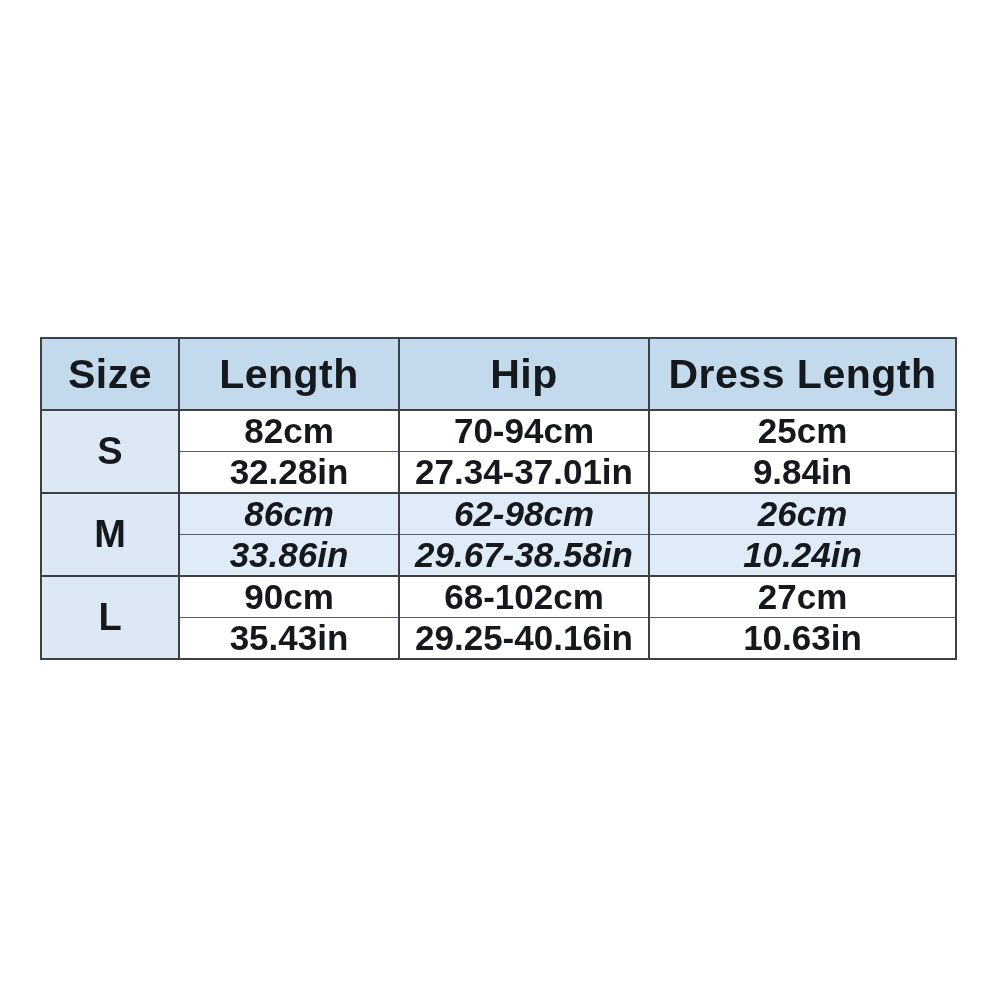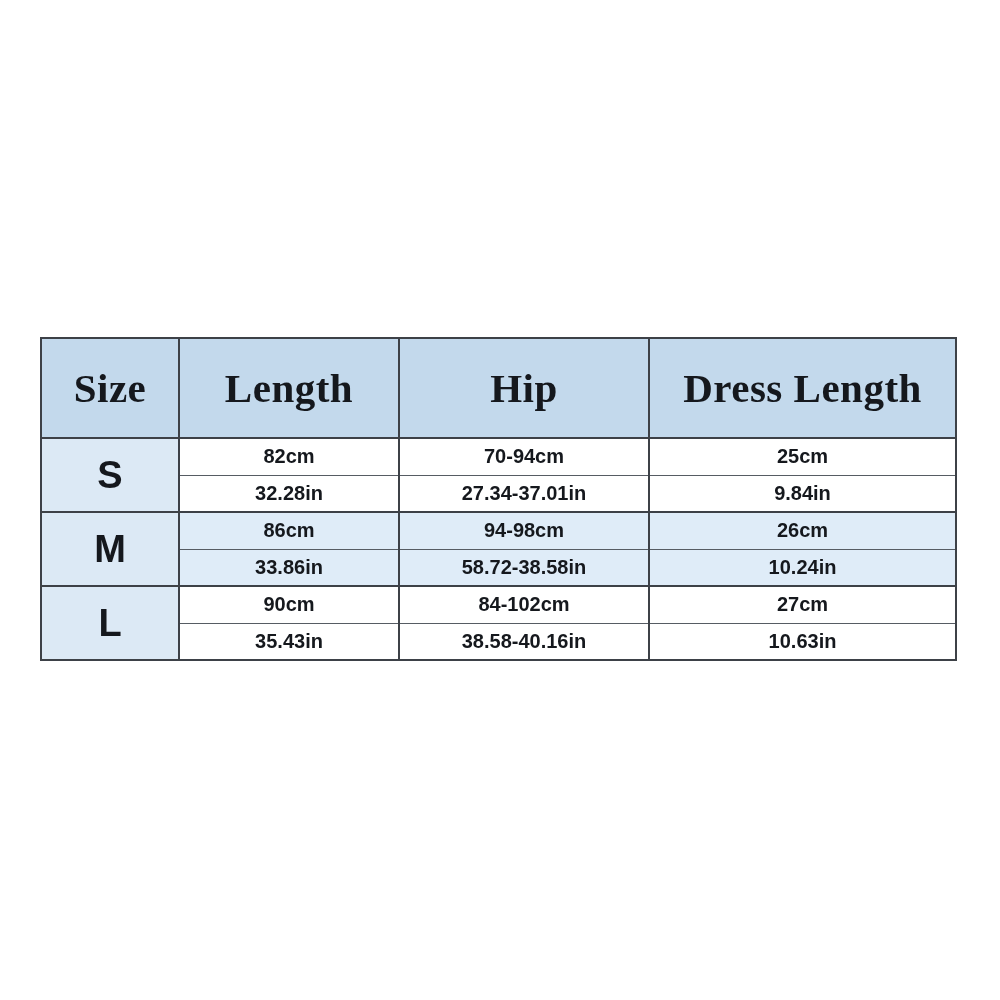--- a/index.html
+++ b/index.html
@@ -32,50 +32,50 @@
     color: #15181d;
     padding: 0;
     overflow: hidden;
     white-space: nowrap;
     
     border-top: 1px solid #565c63;
     border-bottom: 1px solid #565c63;
     border-left: 2px solid #3d4147;
     border-right: 2px solid #3d4147;
   }
-  .size-chart thead tr { height: 100px; font-family: Liberation Serif, serif; }
+  .size-chart thead tr { height: 72px; }
   .size-chart tbody tr { height: 37px; }
   .size-chart th {
     background: #c3d9ec;
     font-size: 41px;
     letter-spacing: 0.5px;
     border-top-width: 2px;
     border-bottom-width: 2px;
     border-top-color: #3d4147;
     border-bottom-color: #3d4147;
   }
   .size-chart td {
-    font-size: 20px;
+    font-size: 35px;
     background: #ffffff;
   }
   .size-chart td.size-cell {
     background: #dce9f5;
     font-size: 38px;
   }
   
   .size-chart tr.group-start td {
     border-top-width: 2px;
     border-top-color: #3d4147;
   }
   .size-chart tr.group-end td {
     border-bottom-width: 2px;
     border-bottom-color: #3d4147;
   }
   
-  .size-chart td.alt { background: #dfecf8; }
+  .size-chart td.alt { background: #dfecf8; font-style: italic; }
 </style>
 </head>
 <body>
 
 <div class="stage">
   <table class="size-chart">
     <colgroup>
       <col style="width:138px">
       <col style="width:220px">
       <col style="width:250px">
@@ -99,35 +99,35 @@
       </tr>
       <tr class="group-end">
         <td>32.28in</td>
         <td>27.34-37.01in</td>
         <td>9.84in</td>
       </tr>
 
       <tr class="group-start">
         <td class="size-cell" rowspan="2">M</td>
         <td class="alt">86cm</td>
-        <td class="alt">94-98cm</td>
+        <td class="alt">62-98cm</td>
         <td class="alt">26cm</td>
       </tr>
       <tr class="group-end">
         <td class="alt">33.86in</td>
-        <td class="alt">58.72-38.58in</td>
+        <td class="alt">29.67-38.58in</td>
         <td class="alt">10.24in</td>
       </tr>
 
       <tr class="group-start">
         <td class="size-cell" rowspan="2">L</td>
         <td>90cm</td>
-        <td>84-102cm</td>
+        <td>68-102cm</td>
         <td>27cm</td>
       </tr>
       <tr class="group-end">
         <td>35.43in</td>
-        <td>38.58-40.16in</td>
+        <td>29.25-40.16in</td>
         <td>10.63in</td>
       </tr>
     </tbody>
   </table>
 </div>
 
 </body></html>

